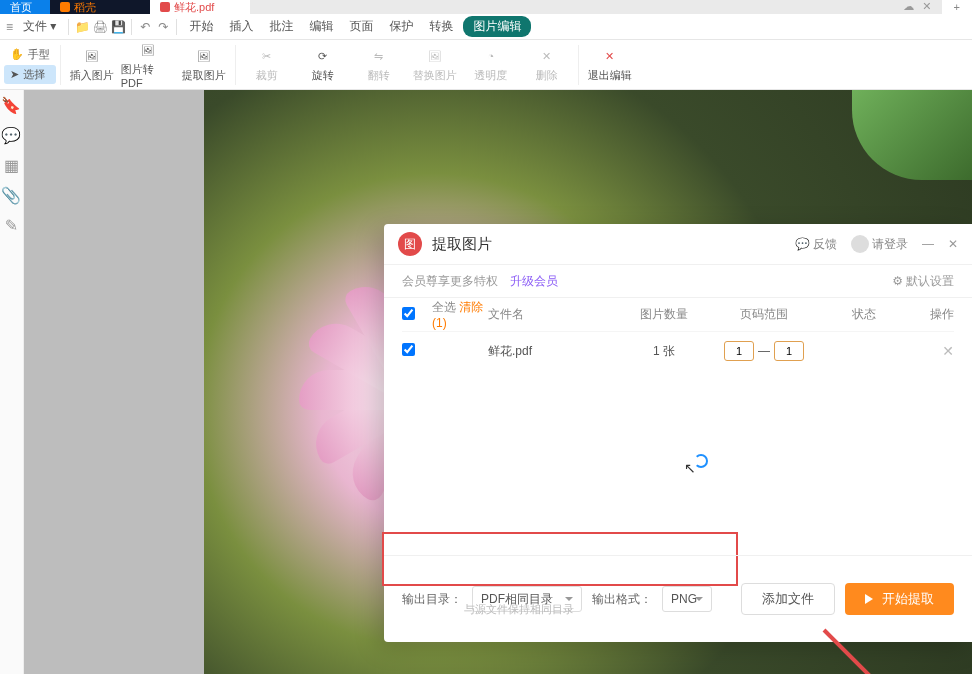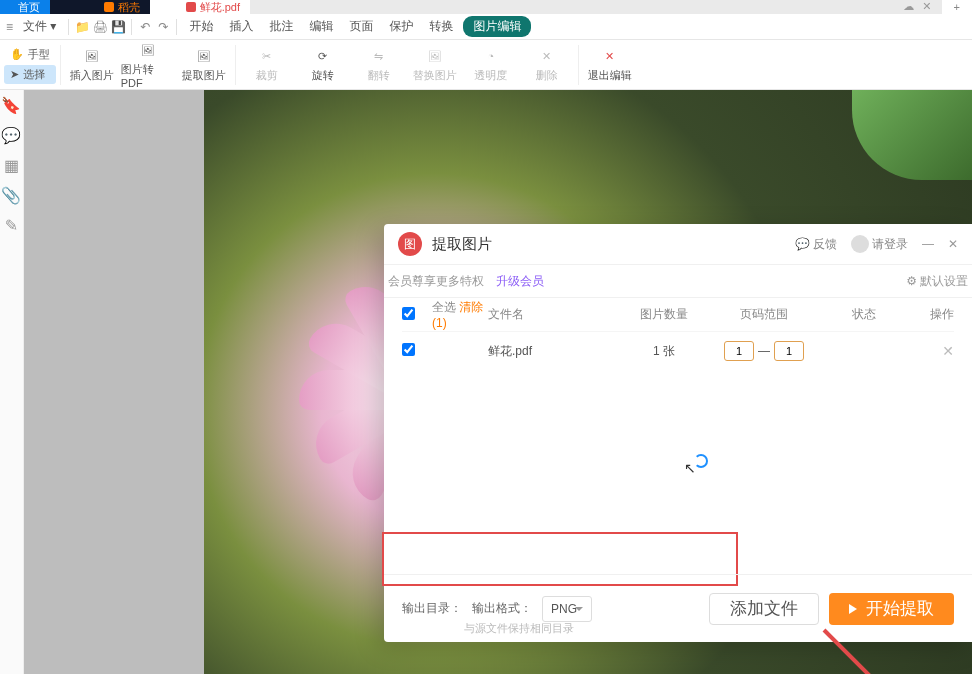--- a/index.html
+++ b/index.html
@@ -1,20 +1,20 @@
 <!DOCTYPE html>
 <html><head>
 <meta charset="utf-8">
 <style>
 * { box-sizing: border-box; margin: 0; padding: 0; font-family: "Microsoft YaHei", Arial, sans-serif; }
 html, body { width: 972px; height: 674px; overflow: hidden; background: #f5f5f5; }
 
 
 .tabbar { height: 14px; display: flex; align-items: flex-start; background: #eaeaea; }
-.tab { height: 14px; display: flex; align-items: center; padding: 0 10px; font-size: 11px; color: #fff; gap: 4px; justify-content: flex-end; }
+.tab { height: 14px; display: flex; align-items: center; padding: 0 10px; font-size: 11px; color: #fff; gap: 4px; }
 .tab-home { background: #0a80ea; width: 50px; }
 .tab-orange { background: #0f172a; color: #ff7b00; width: 100px; }
 .tab-file { background: #fff; color: #e24a4a; width: 100px; }
 .tab .dot { width: 10px; height: 10px; border-radius: 2px; }
 .tab-orange .dot { background: #ff7b00; }
 .tab-file .dot { background: #e24a4a; }
 .tab-controls { margin-left: auto; display: flex; gap: 8px; padding-right: 10px; color: #999; font-size: 11px; }
 .tab-plus { background: #fff; color: #888; padding: 0 12px; }
 
 
@@ -53,21 +53,21 @@
 
 .dialog { position: absolute; left: 360px; top: 134px; right: 0; height: 418px; background: #fff; border-radius: 4px 0 0 4px; box-shadow: -6px 6px 24px rgba(0,0,0,0.2); display: flex; flex-direction: column; }
 .dlg-header { height: 40px; display: flex; align-items: center; padding: 0 14px; gap: 10px; }
 .dlg-logo { width: 24px; height: 24px; background: #e24a4a; border-radius: 50%; display: flex; align-items: center; justify-content: center; color: #fff; font-size: 12px; }
 .dlg-title { font-size: 15px; color: #333; }
 .dlg-header-right { margin-left: auto; display: flex; align-items: center; gap: 14px; font-size: 12px; color: #888; }
 .dlg-header-right .link { cursor: pointer; display: flex; align-items: center; gap: 3px; }
 .avatar { width: 18px; height: 18px; border-radius: 50%; background: #ddd; }
 .winbtn { cursor: pointer; color: #999; }
 
-.dlg-sub { height: 34px; border-top: 1px solid #f0f0f0; border-bottom: 1px solid #f0f0f0; display: flex; align-items: center; padding: 0 4px; font-size: 12px; color: #999; }
+.dlg-sub { height: 34px; border-top: 1px solid #f0f0f0; border-bottom: 1px solid #f0f0f0; display: flex; align-items: center; padding: 0 18px; font-size: 12px; color: #999; }
 .dlg-sub a { color: #8b5cf6; margin-left: 12px; cursor: pointer; }
 .dlg-sub .right { margin-left: auto; display: flex; align-items: center; gap: 3px; cursor: pointer; }
 
 .dlg-table { flex: 1; padding: 0 18px; font-size: 12px; color: #555; }
 .dlg-th { display: flex; align-items: center; height: 34px; color: #888; border-bottom: 1px solid #f5f5f5; }
 .dlg-tr { display: flex; align-items: center; height: 38px; }
 .col-chk { width: 30px; }
 .col-sel { width: 56px; cursor: pointer; }
 .col-file { flex: 1; }
 .col-imgcount { width: 80px; text-align: center; }
@@ -77,28 +77,28 @@
 .range-input { width: 30px; height: 20px; border: 1px solid #e0a050; border-radius: 3px; text-align: center; font-size: 11px; }
 .chk { width: 13px; height: 13px; }
 .row-del { cursor: pointer; color: #bbb; font-size: 14px; }
 
 .dlg-cursor { position: absolute; left: 300px; top: 236px; font-size: 14px; color: #333; }
 .dlg-cursor::after { content: ""; position: absolute; left: 10px; top: -6px; width: 10px; height: 10px; border: 2px solid #1e90ff; border-radius: 50%; border-left-color: transparent; }
 
 
 .highlight { position: absolute; left: -2px; bottom: 56px; width: 356px; height: 54px; border: 2px solid #e24a4a; pointer-events: none; }
 
-.dlg-footer { height: 68px; border-top: 1px solid #f0f0f0; display: flex; align-items: center; padding: 0 18px; gap: 10px; font-size: 12px; color: #666; position: relative; }
+.dlg-footer { height: 87px; border-top: 1px solid #f0f0f0; display: flex; align-items: center; padding: 0 18px; gap: 10px; font-size: 12px; color: #666; position: relative; }
 .ftr-label { }
 .ftr-select { position: relative; border: 1px solid #ddd; border-radius: 3px; height: 26px; display: flex; align-items: center; padding: 0 22px 0 8px; font-size: 12px; color: #555; cursor: pointer; }
 .ftr-select::after { content: ""; position: absolute; right: 8px; top: 10px; border: 4px solid transparent; border-top-color: #999; }
 .sel-dir { width: 110px; }
 .sel-fmt { width: 50px; margin-right: auto; }
 .ftr-note { position: absolute; left: 80px; top: 46px; font-size: 11px; color: #bbb; }
-.btn { height: 32px; padding: 0 20px; border-radius: 4px; font-size: 17px; cursor: pointer; display: flex; align-items: center; gap: 4px; }
+.btn { height: 32px; padding: 0 20px; border-radius: 4px; font-size: 13px; cursor: pointer; display: flex; align-items: center; gap: 4px; }
 .btn-add { background: #fff; border: 1px solid #ddd; color: #555; }
 .btn-start { background: #ff8a1e; color: #fff; border: none; }
 .btn-start::before { content: ""; width: 0; height: 0; border: 5px solid transparent; border-left: 8px solid #fff; }
 
 
 .arrow { position: absolute; left: 760px; top: 530px; width: 200px; height: 140px; pointer-events: none; }
 .arrow svg { width: 100%; height: 100%; }
 </style>
 </head>
 <body>
@@ -279,20 +279,23 @@
           <div class="col-status"></div>
           <div class="col-op"><span class="row-del">✕</span></div>
         </div>
         <div class="dlg-cursor">↖</div>
       </div>
 
       <div class="highlight"></div>
 
       <div class="dlg-footer">
         <span class="ftr-label">输出目录：</span>
+        <div class="ftr-select sel-dir">
+            <span>PDF相同目录</span>
+          </div>
         <span class="ftr-label">输出格式：</span>
         <div class="ftr-select sel-fmt">
             <span>PNG</span>
           </div>
         <div class="ftr-note">与源文件保持相同目录</div>
         <div class="btn btn-add">
             <span>添加文件</span>
           </div>
         <div class="btn btn-start">
             <span>开始提取</span>

